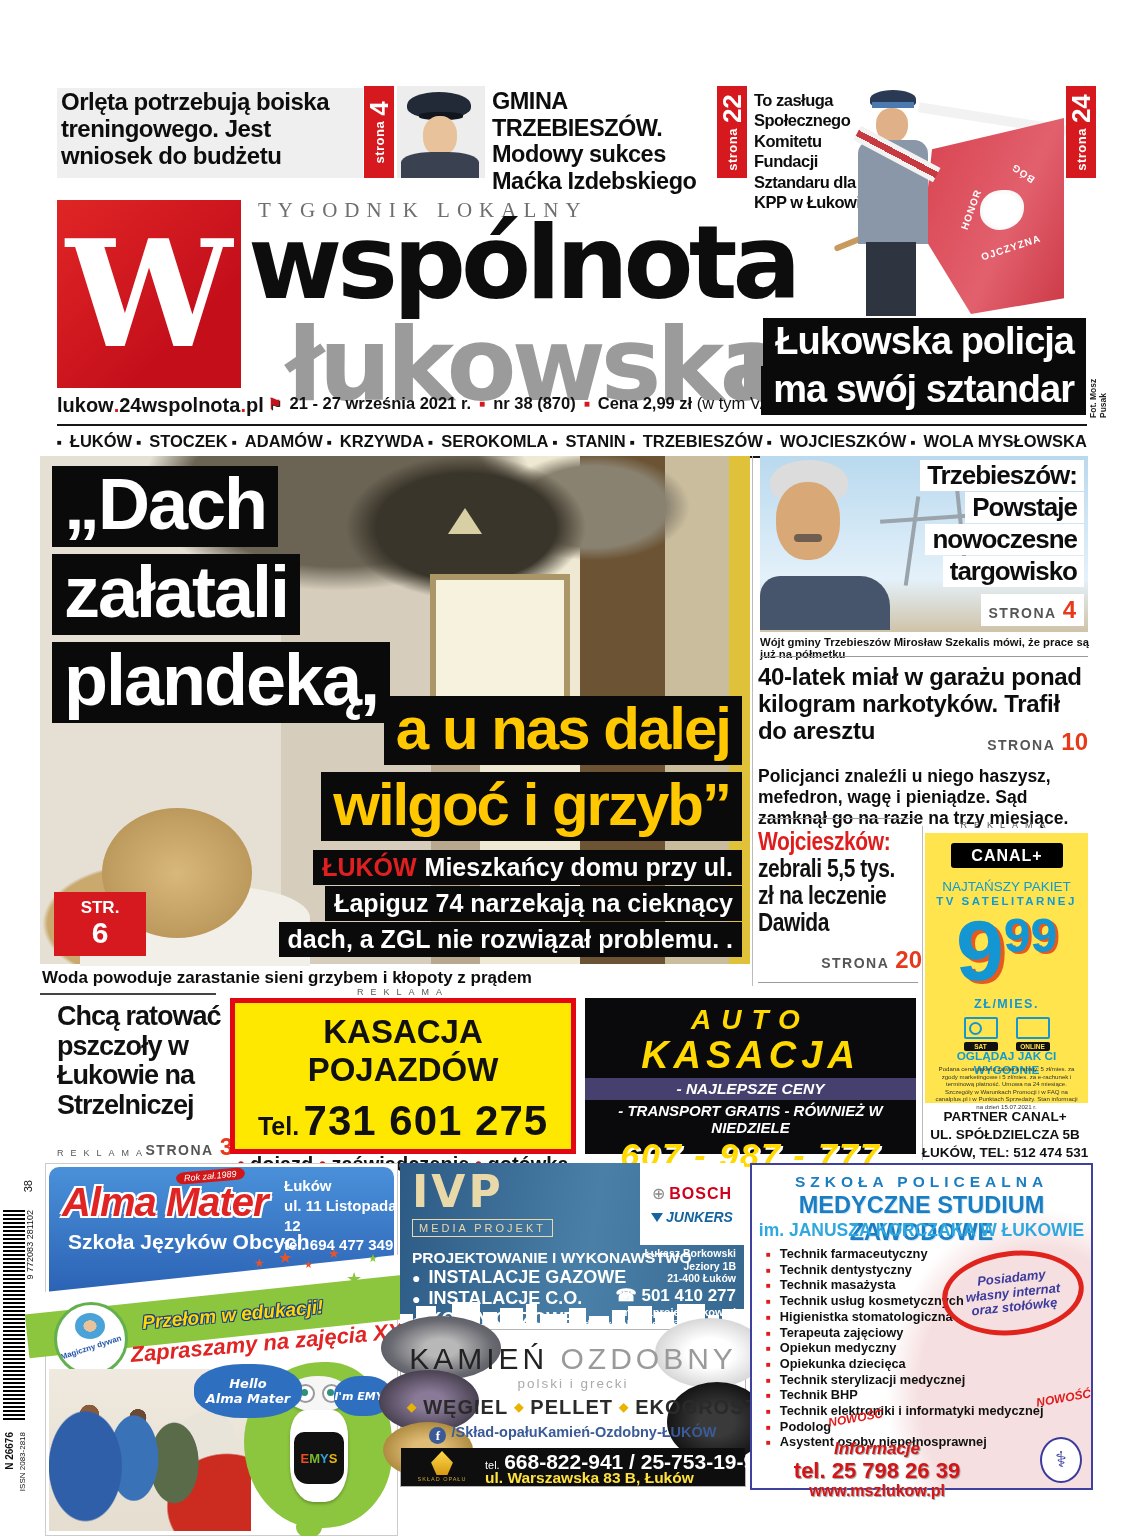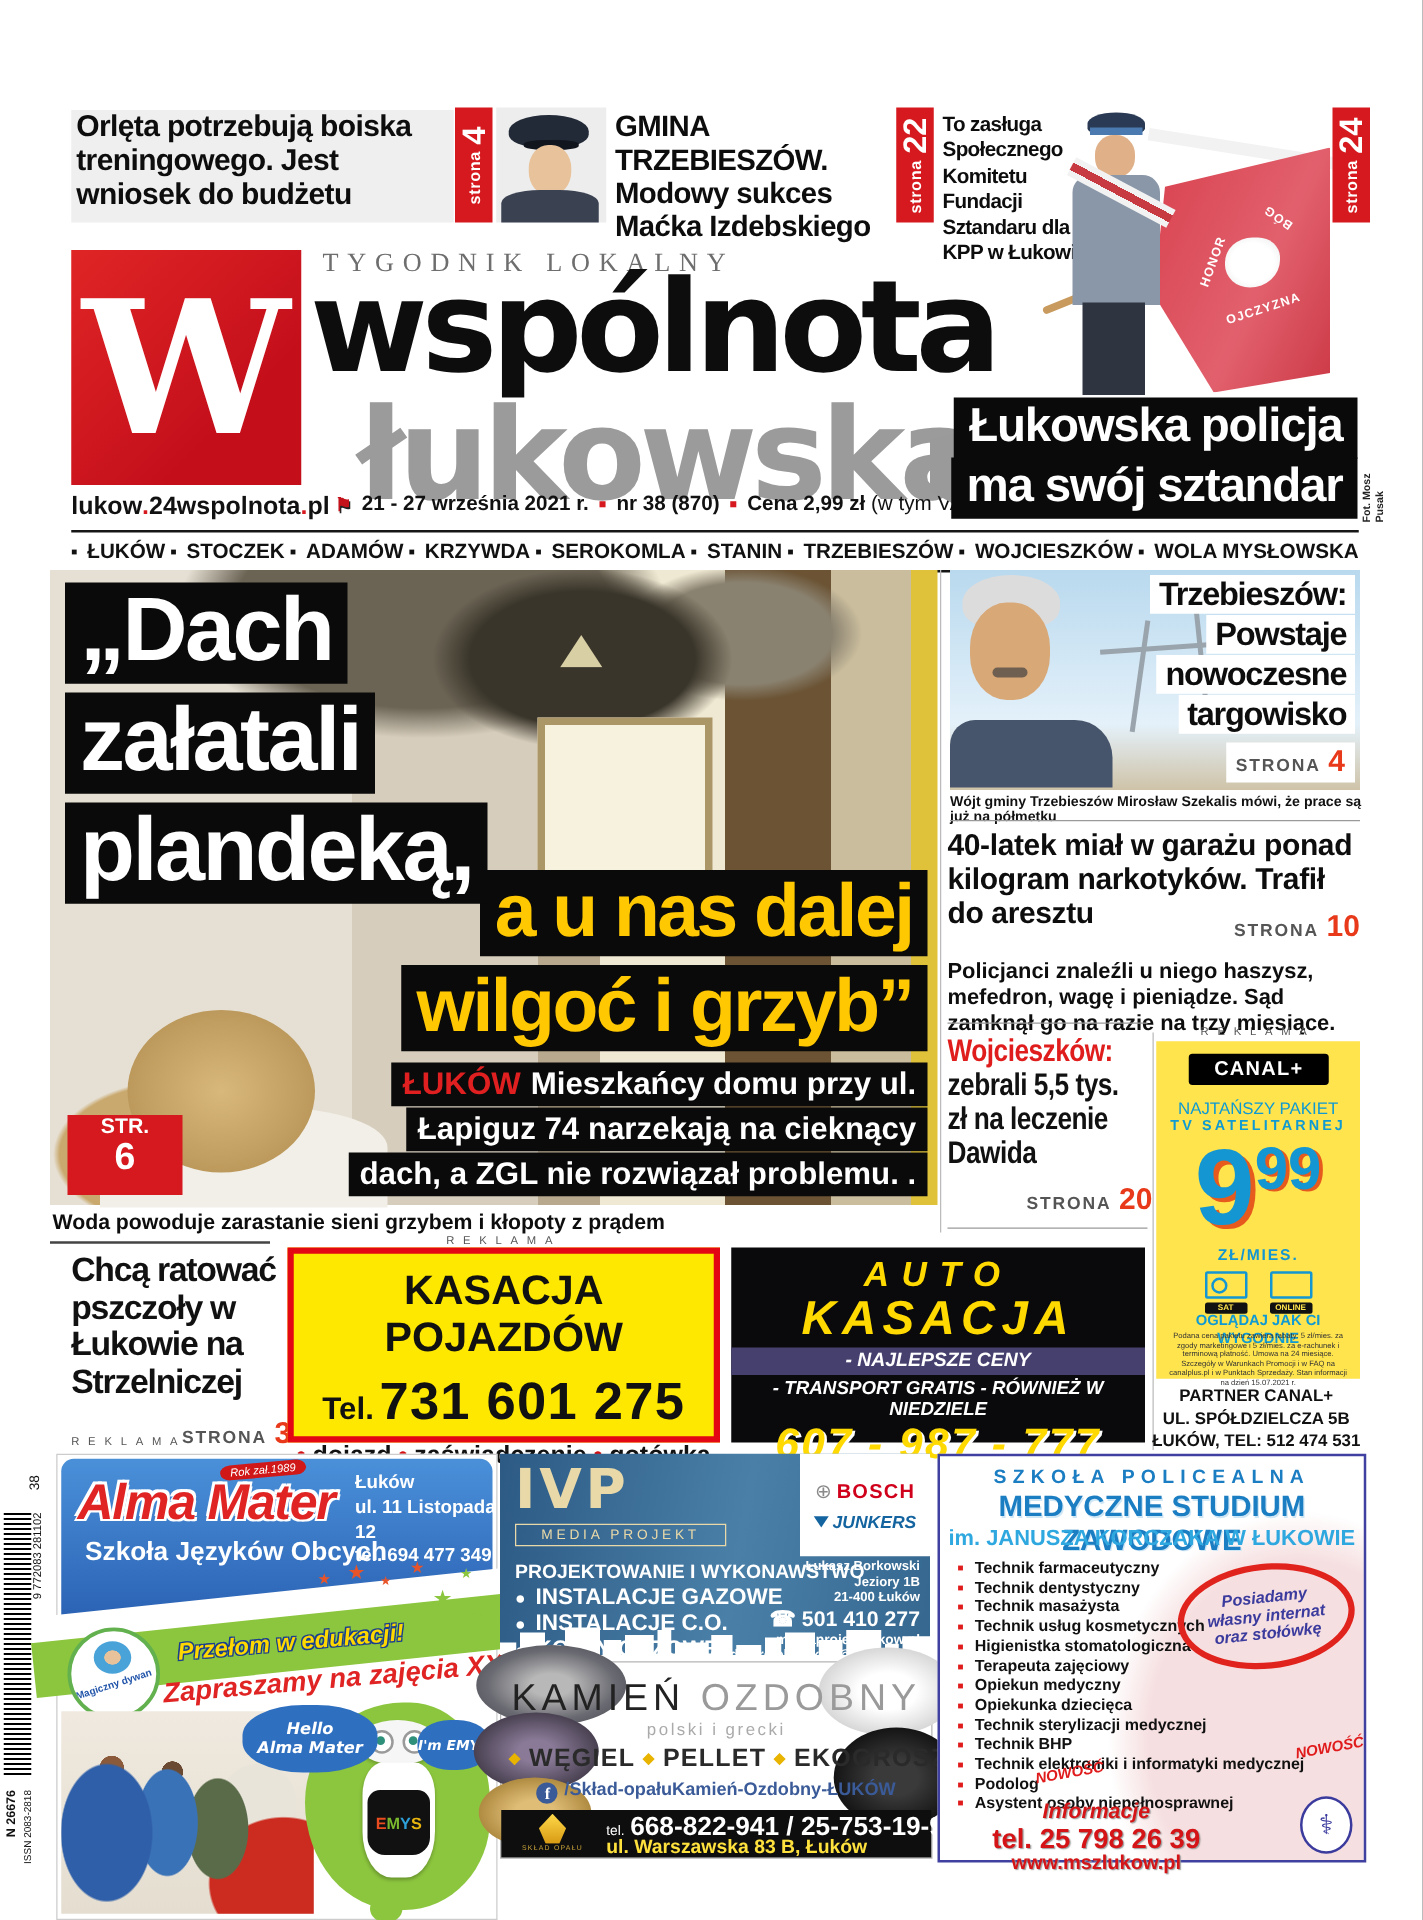--- a/index.html
+++ b/index.html
@@ -47,21 +47,21 @@
      linear-gradient(90deg,#e6e0d4 0 34%,#d6cdbc 34% 55%,#b7a88e 55% 62%,#efe8d2 62% 76%,#6b5334 76% 88%,#cabd9d 88% 97%,#dfc23a 97%);}
   #main-photo .win{position:absolute;left:390px;top:118px;width:128px;height:136px;background:#f7f2dd;border:6px solid #ab9668;}
   #main-photo .lamp{position:absolute;left:408px;top:52px;width:34px;height:26px;background:#d8cfa4;clip-path:polygon(50% 0,100% 100%,0 100%);}
   #main-photo .shirt{position:absolute;left:40px;top:430px;width:230px;height:80px;background:#f2efe8;border-radius:40% 40% 0 0;}
   #main-photo .bun{position:absolute;left:62px;top:352px;width:150px;height:130px;background:radial-gradient(#d9b87c,#b08c4e);border-radius:50%;}
   .hl{position:absolute;background:#0a0a0a;color:#fff;font-weight:900;line-height:1.02;padding:2px 12px 6px;white-space:nowrap;letter-spacing:-2px;}
   .hw{font-size:72px;}
   .hy{font-size:60px;color:#ffc800;}
   .sb{position:absolute;background:#0a0a0a;color:#fff;font-weight:900;font-size:25px;padding:3px 9px;white-space:nowrap;}
   .sb .kick{color:#e02020;margin-right:8px;}
-  #str6{background:#d6191e;color:#fff;display:flex;flex-direction:column;align-items:center;line-height:1.05;}
+  #str6{background:#d6191e;color:#fff;display:flex;flex-direction:column;align-items:center;justify-content:center;line-height:1.05;}
   #str6 .a{font-size:17px;font-weight:700;}
   #str6 .b{font-size:30px;font-weight:900;}
   .caption{font-weight:700;font-size:17px;color:#0d0d0d;}
 
   
   #s1photo{background:linear-gradient(#b9d9ee,#e4f1fa 70%,#cfc3a8);}
   #s1photo .post{position:absolute;background:#9aa4ac;}
   #s1photo .hair{position:absolute;left:10px;top:4px;width:78px;height:44px;background:#dcdcdc;border-radius:50% 50% 40% 40%;}
   #s1photo .face{position:absolute;left:16px;top:26px;width:64px;height:78px;background:#d9a877;border-radius:46%;}
   #s1photo .must{position:absolute;left:34px;top:78px;width:28px;height:8px;background:#6e5f50;border-radius:4px;}
@@ -151,21 +151,21 @@
   #alma .robot .body{position:absolute;left:6px;top:34px;width:58px;height:92px;background:#fff;border-radius:28% 28% 40% 40%;box-shadow:0 2px 3px rgba(0,0,0,.25);}
   #alma .robot .chest{position:absolute;left:10px;top:56px;width:50px;height:52px;background:#111;border-radius:10px 10px 14px 14px;
                       display:flex;align-items:center;justify-content:center;font-weight:900;font-size:13px;}
   #alma .bub{position:absolute;background:#2e6fc0;color:#fff;font-style:italic;font-weight:700;border-radius:45%;
              display:flex;align-items:center;justify-content:center;text-align:center;
              font-family:"DejaVu Sans",sans-serif;}
 
   
   #ivp{background:linear-gradient(100deg,#2c5a85,#4a80a8 55%,#35678f);}
   #ivp .logo{position:absolute;left:12px;top:8px;color:#ead9a8;font-weight:900;font-size:44px;line-height:.95;letter-spacing:3px;font-family:"DejaVu Sans",sans-serif;}
-  #ivp .logosub{position:absolute;left:12px;top:56px;color:#ead9a8;border:1px solid #ead9a8;font-size:11px;letter-spacing:3px;padding:2px 20px;}
+  #ivp .logosub{position:absolute;left:12px;top:56px;color:#ead9a8;border:1px solid #ead9a8;font-size:11px;letter-spacing:3px;padding:2px 6px;}
   #ivp .head{position:absolute;left:12px;top:86px;color:#fff;font-weight:900;font-size:15.5px;}
   #ivp .it{position:absolute;left:12px;color:#fff;font-weight:900;font-size:18px;}
   #ivp .it::before{content:"\25CF";margin-right:8px;font-size:14px;}
   #ivp .panel{position:absolute;left:240px;top:0;width:104px;height:82px;background:#fff;display:flex;flex-direction:column;align-items:center;justify-content:center;gap:6px;}
   #ivp .bosch{color:#d0021b;font-weight:900;font-size:16px;letter-spacing:1px;}
   #ivp .bosch .circ{color:#8a8a8a;font-weight:400;margin-right:3px;}
   #ivp .junkers{color:#1464a0;font-weight:900;font-style:italic;font-size:14px;}
   #ivp .junkers .tri{display:inline-block;width:0;height:0;border-left:6px solid transparent;border-right:6px solid transparent;border-top:9px solid #1464a0;margin-right:3px;}
   #ivp .contact{position:absolute;right:8px;top:84px;width:150px;text-align:right;color:#fff;font-weight:700;font-size:10.5px;line-height:1.2;}
   #ivp .phone{position:absolute;right:8px;top:122px;color:#fff;font-weight:900;font-size:17px;}

